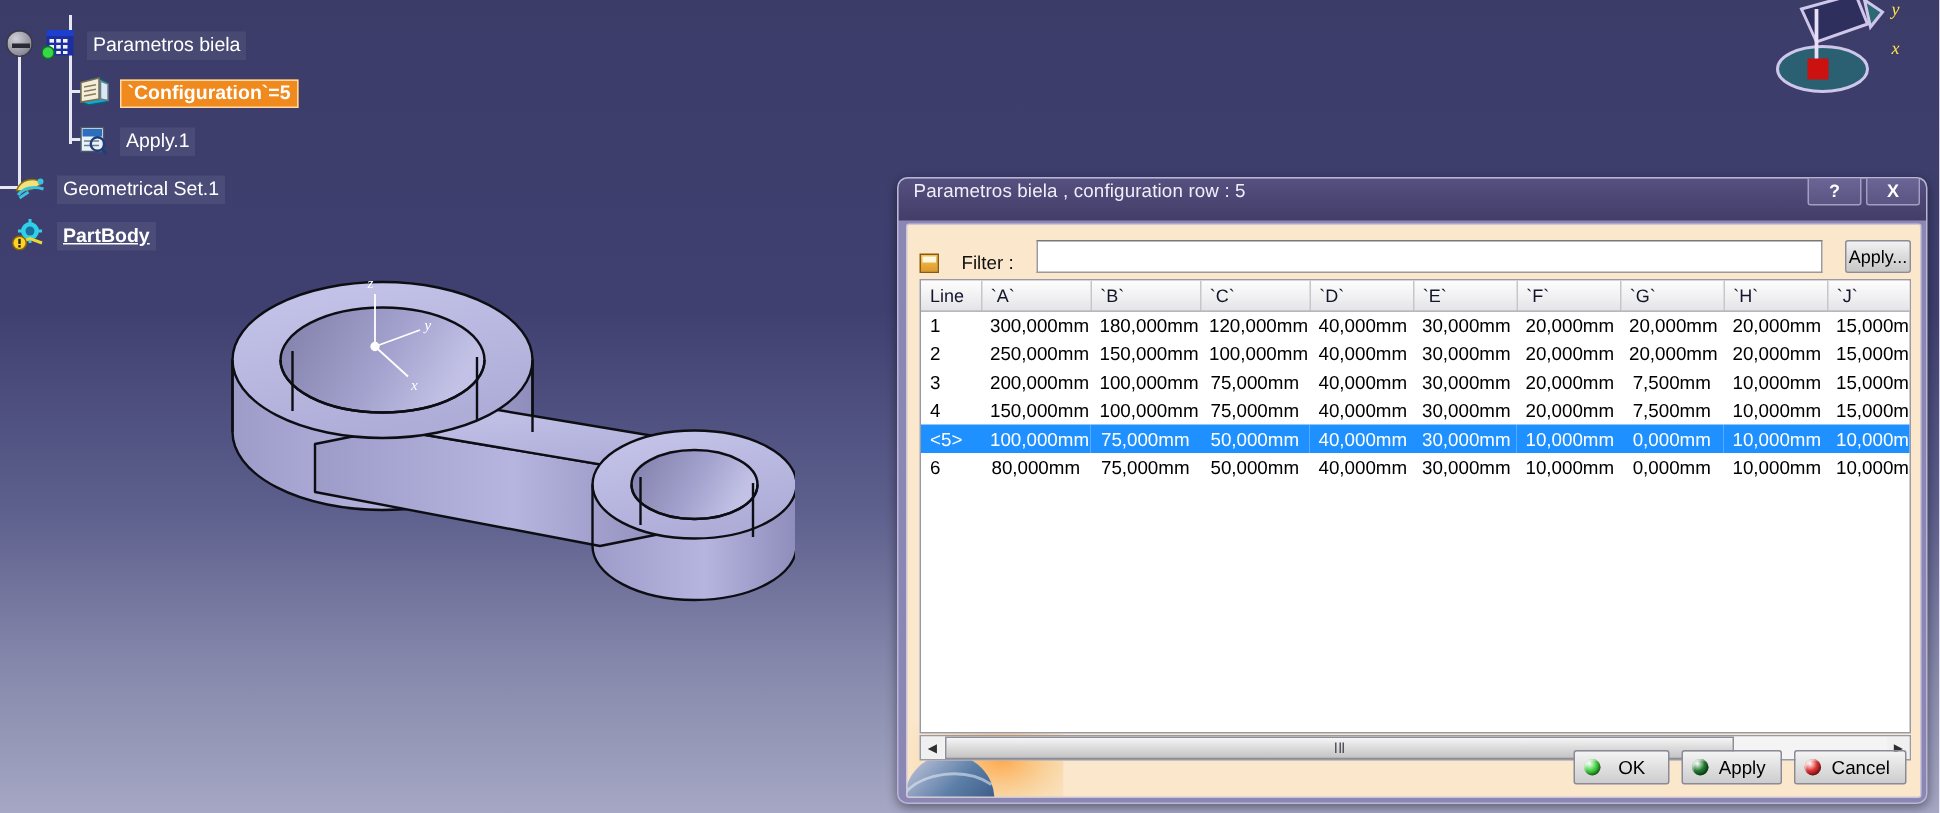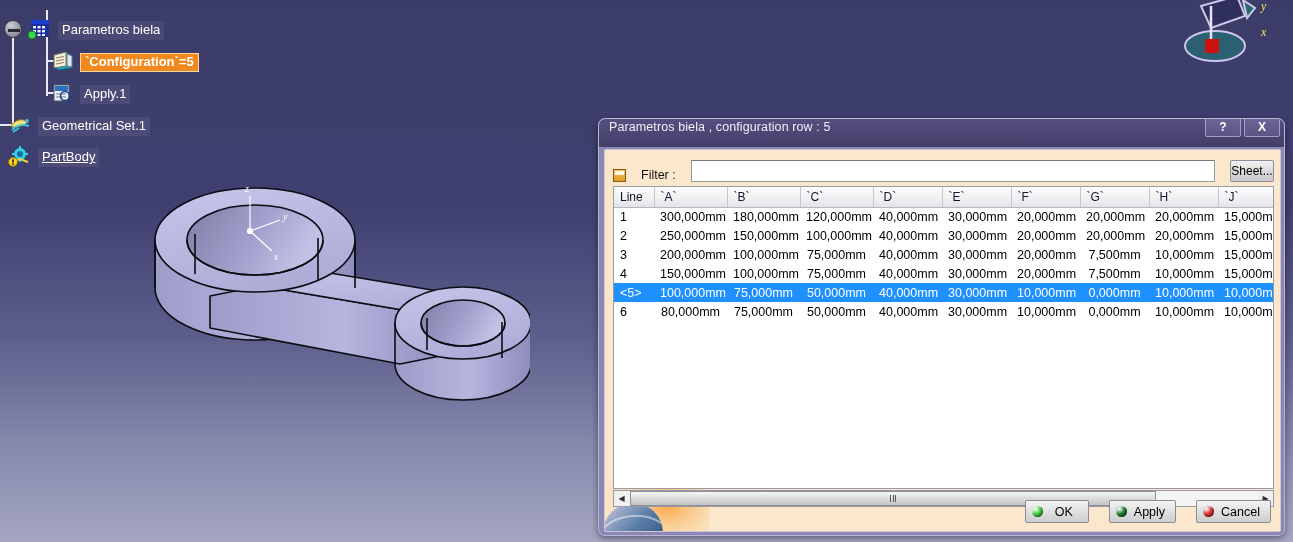--- a/index.html
+++ b/index.html
@@ -52,21 +52,21 @@
     padding: 1px 4px 2px 4px;
     line-height: 16px;
     color: #fff;
   }
   .tree-label.sel {
     background: #F08A1E;
     color: #ffffff;
     border: 1px solid #ffd9a0;
     padding: 0 4px 1px 4px;
   }
-  .tree-label.underline { text-decoration: underline; }
+  .tree-label.underline { text-decoration: underline; font-weight: bold; }
 
   .icon-box { width: 24px; height: 22px; position: relative; flex: 0 0 auto; }
   .icon-box svg { display: block; }
 
   
   .tline { position: absolute; background: #e8e8f5; }
 
   
   #dialog {
     position: absolute;
@@ -241,21 +241,21 @@
     cursor: pointer;
   }
   .sb-grip { display: flex; gap: 1.5px; }
   .sb-grip i { display: block; width: 1px; height: 7px; background: #55555e; }
 
   
   .dlg-footer {
     position: absolute;
     right: 9px; bottom: 8px;
     display: flex;
-    gap: 20px;
+    gap: 8px;
   }
   .dbtn {
     min-width: 64px; height: 23px;
     padding: 0 10px 0 6px;
     background: linear-gradient(to bottom, #f4f4f4 0%, #e2e2e2 45%, #cdcdcd 100%);
     border: 1px solid #8a8a98;
     border-radius: 2px;
     display: flex; align-items: center; gap: 7px;
     font-size: 12.5px;
     color: #000;
@@ -478,21 +478,21 @@
         </defs>
         <rect x="0" y="0" width="110" height="80" fill="url(#glow)"></rect>
         <circle cx="34" cy="52" r="30" fill="url(#planet)"></circle>
         <path d="M4 48 C16 34, 44 30, 62 42" fill="none" stroke="#e8eef7" stroke-width="2" opacity="0.55"></path>
       </svg>
 
       <div class="filter-row">
         <span class="filter-icon"></span>
         <span class="filter-lbl">Filter :</span>
         <input class="filter-input" type="text" value="" style="">
-        <button class="edit-btn">Sheet...</button>
+        <button class="edit-btn">Apply...</button>
       </div>
 
       <div class="table-wrap">
         <table class="grid">
           <colgroup>
             <col style="width:40px">
               <col style="width:73px">
               <col style="width:73px">
               <col style="width:73px">
             <col style="width:69px">

